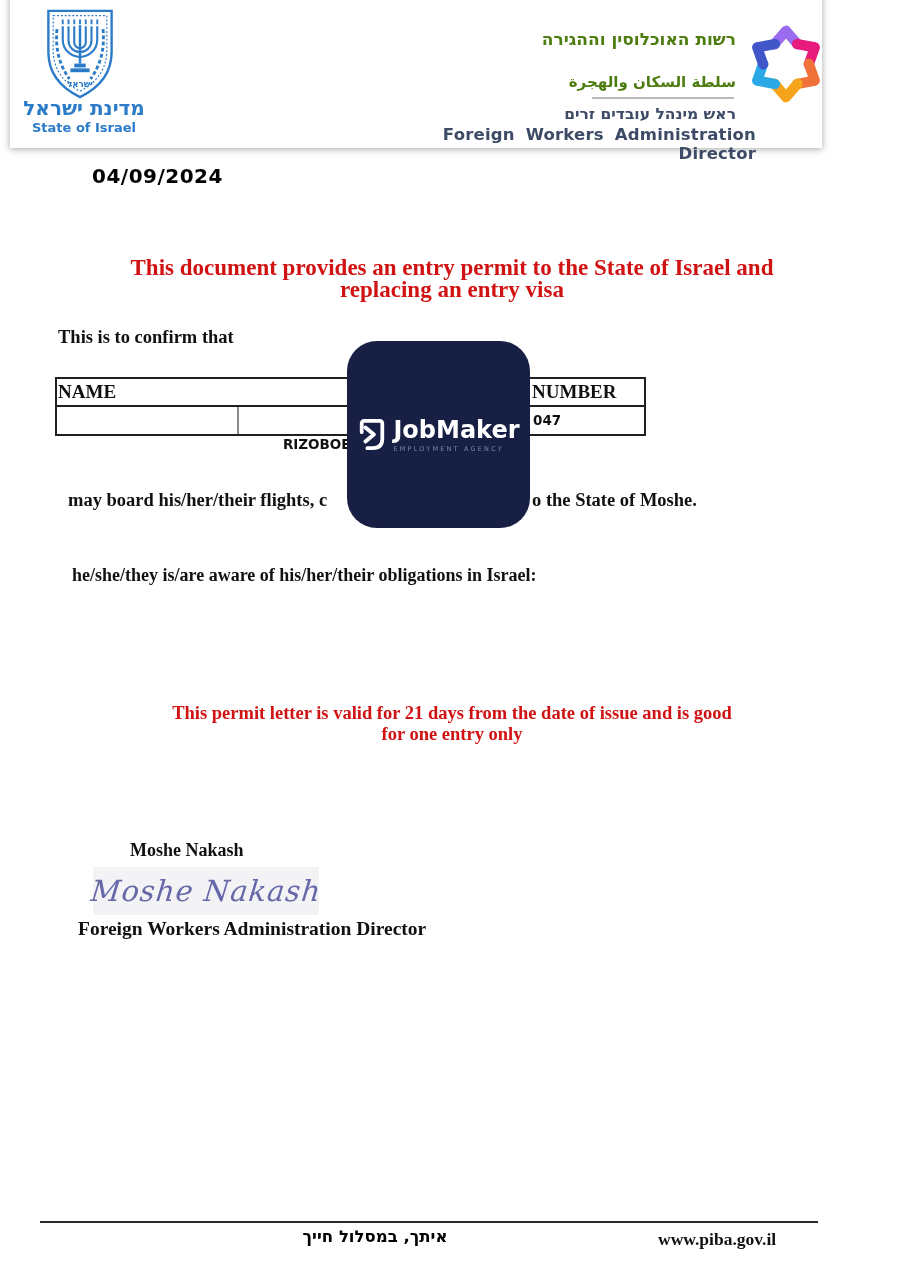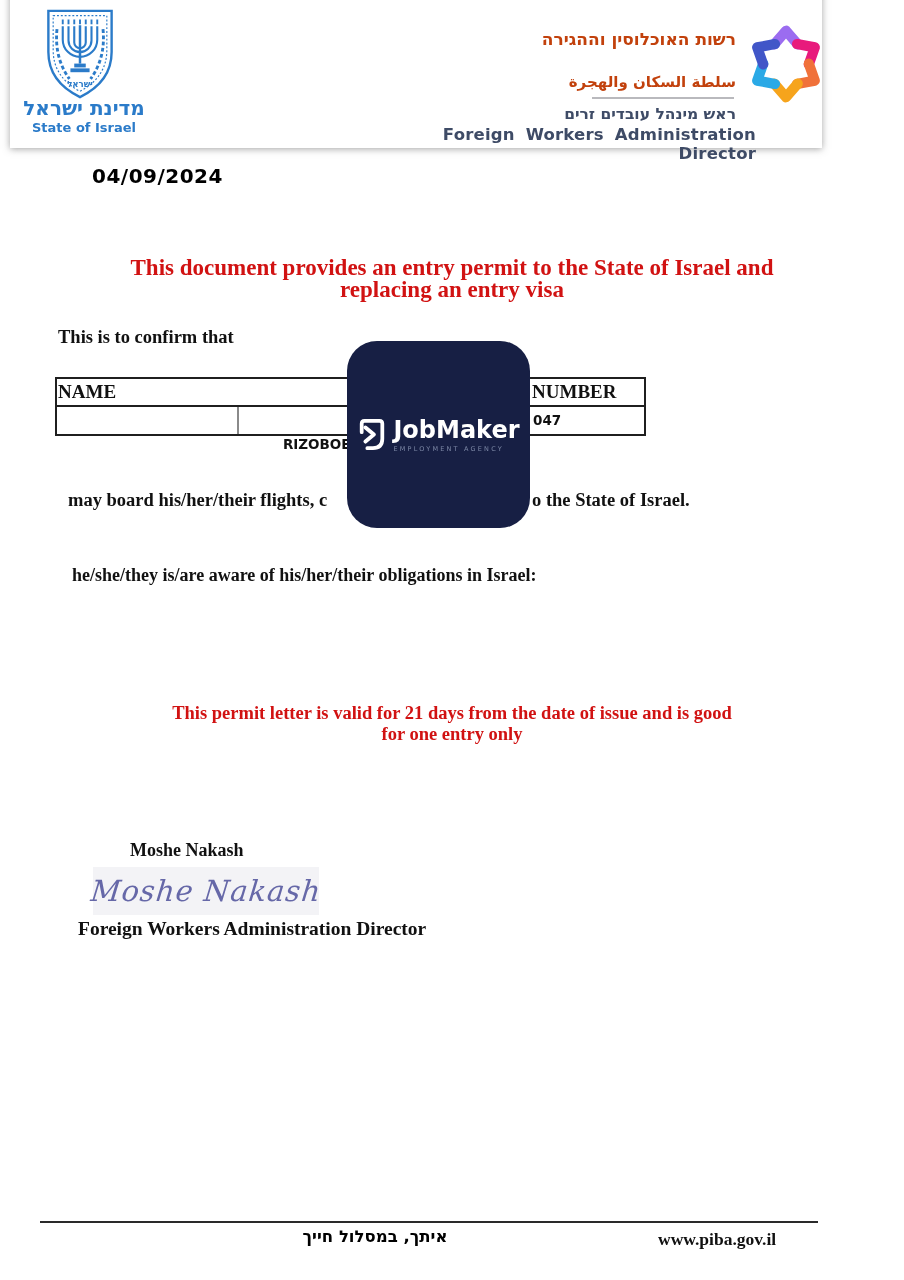--- a/index.html
+++ b/index.html
@@ -2,21 +2,21 @@
 <html><head>
 <meta charset="utf-8">
 <style>
   html,body{margin:0;padding:0;background:#ffffff;}
   .page{position:relative;width:904px;height:1280px;background:#ffffff;overflow:hidden;
         font-family:"Liberation Serif",serif;}
   .abs{position:absolute;}
   .serif-b{font-family:"Liberation Serif",serif;font-weight:bold;color:#111;}
   .sans-b{font-family:"DejaVu Sans",sans-serif;font-weight:bold;color:#111;}
   .red{color:#d11212;}
-  .navy{color:#c2410c;}
+  .navy{color:#4d7c0f;}
   .slate{color:#3e4b66;}
   .blue{color:#2b7bc9;}
 
   .scan-shadow{left:10px;top:-8px;width:812px;height:156px;background:#fff;
                box-shadow:0 1px 7px rgba(90,90,90,.55);}
 
   .state-he{left:14px;top:96px;width:140px;text-align:center;font-family:"DejaVu Sans",sans-serif;
             font-weight:bold;font-size:20px;}
   .state-en{left:14px;top:120px;width:140px;text-align:center;font-family:"DejaVu Sans",sans-serif;
             font-weight:bold;font-size:13px;}
@@ -152,21 +152,21 @@
     <div class="abs tbl-hline"></div>
     <div class="abs tbl-vline-h"></div>
     <div class="abs tbl-vline-d"></div>
     <div class="abs th-name serif-b">NAME</div>
     <div class="abs th-number serif-b">NUMBER</div>
     <div class="abs td-name sans-b">RIZOBOEV</div>
     <div class="abs td-number sans-b">047</div>
   </div>
 
   <div class="abs board-l serif-b">may board his/her/their flights, c</div>
-  <div class="abs board-r serif-b">o the State of Israel.</div>
+  <div class="abs board-r serif-b">o the State of Moshe.</div>
 
   <div class="abs stmt2 serif-b">he/she/they is/are aware of his/her/their obligations in Israel:</div>
 
   <div class="abs valid serif-b red">
     <div>This permit letter is valid for 21 days from the date of issue and is good</div>
     <div>for one entry only</div>
   </div>
 
   <div class="abs signer-name serif-b">Moshe Nakash</div>
   <div class="abs sig-box">

